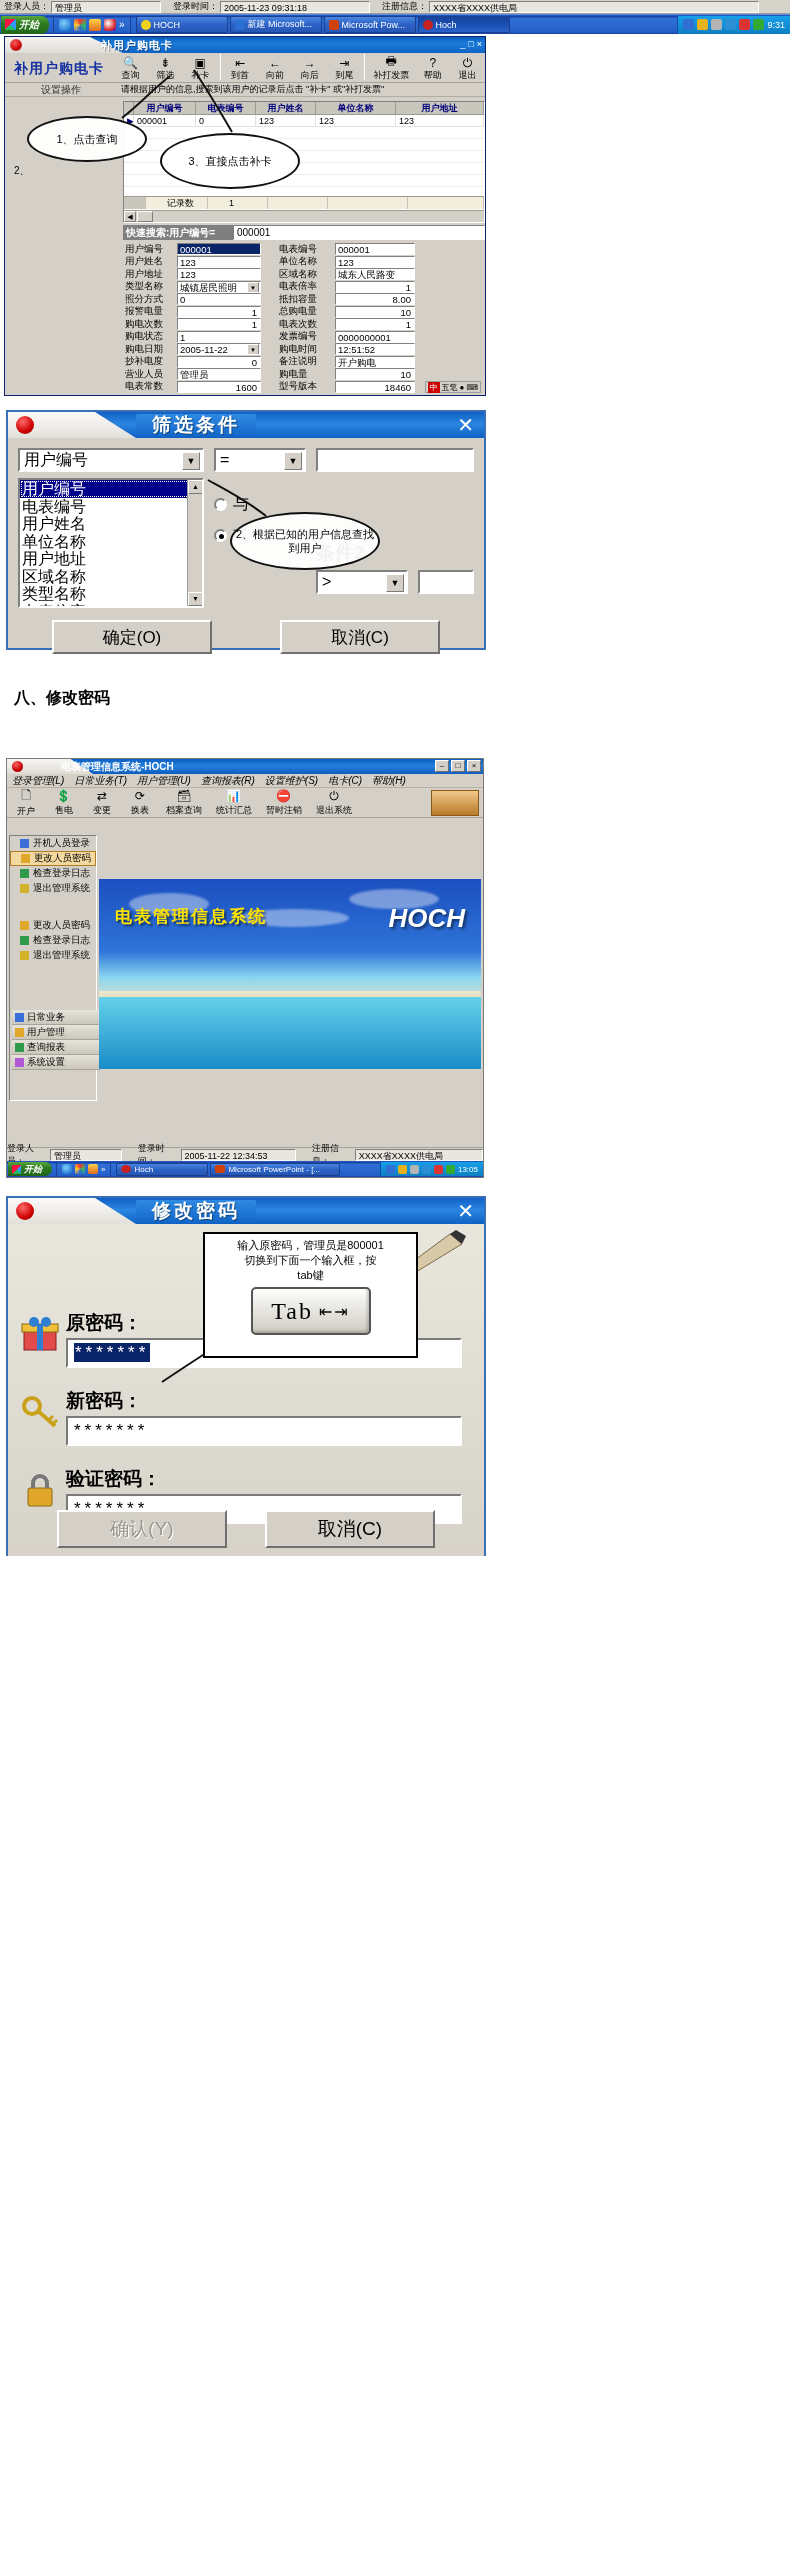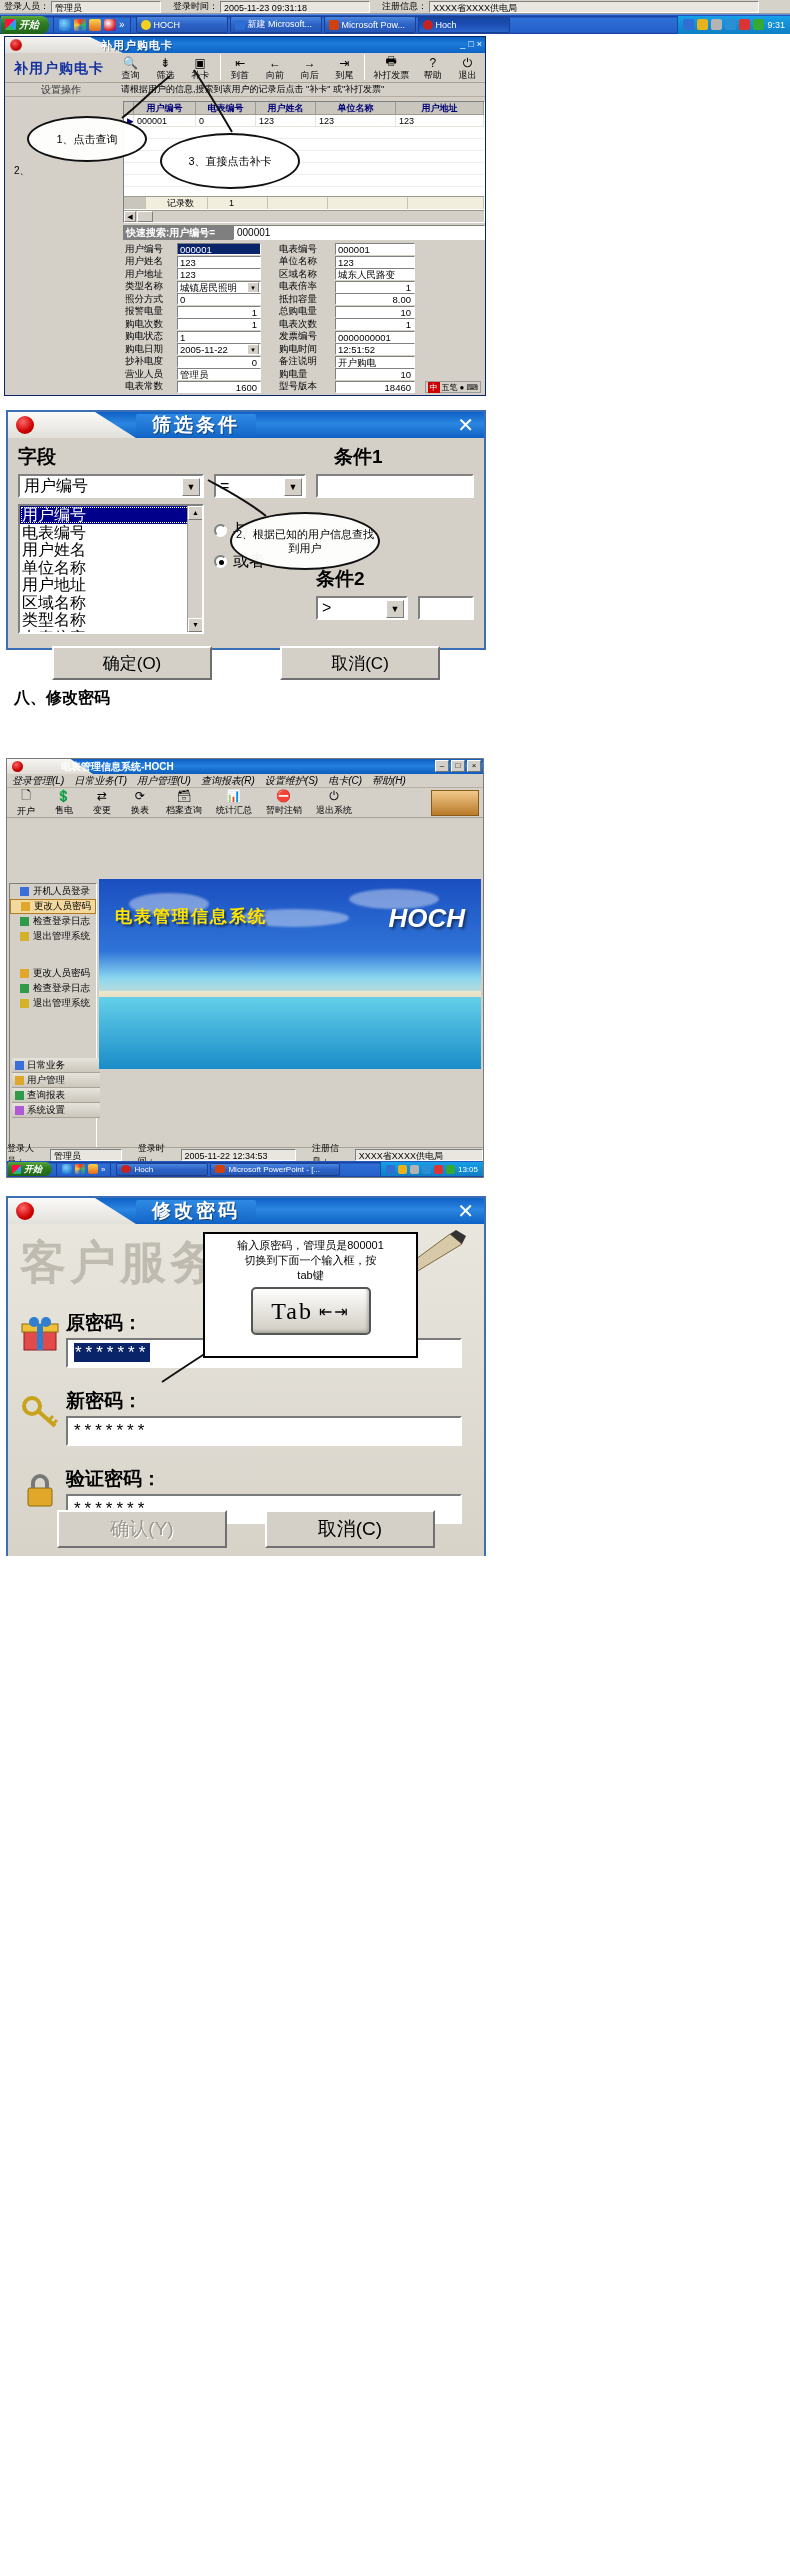--- a/index.html
+++ b/index.html
@@ -270,21 +270,21 @@
                    background:linear-gradient(#64d0ea,#1a8cc8);}
   .s3-banner .sand{ position:absolute; left:0; bottom:32%; width:100%; height:9%;
                     background:linear-gradient(#efe8cd,#d9ceac);}
   .s3-banner .btitle{ position:absolute; left:16px; top:26px; color:#ffe400;
                       font-size:17px; font-weight:bold; letter-spacing:2px;
                       text-shadow:2px 2px 2px #00000088;}
   .s3-banner .bhoch{ position:absolute; right:16px; top:24px; color:#fff;
                      font-size:26px; font-weight:bold; font-style:italic;
                      text-shadow:2px 2px 3px #00000088;}
   .s3-sidebar{ position:absolute; left:2px; top:76px; width:88px; height:266px;
-               background:#d4d0c8; border:1px solid; border-color:#808080 #fff #fff #808080;margin-top:48px;}
+               background:#d4d0c8; border:1px solid; border-color:#808080 #fff #fff #808080;}
   .s3-group{ height:15px; display:flex; align-items:center; gap:3px; font-size:9.5px;
              background:linear-gradient(#e6e3db,#cbc7bc); border-bottom:1px solid #a9a296;
              padding-left:3px;}
   .s3-item{ height:15px; display:flex; align-items:center; gap:4px; font-size:9.5px;
             padding-left:10px;}
   .s3-item.selbox{ background:#f3d9a0; border:1px solid #b07c22; color:#000;}
   .s3-bottomgroups{ position:absolute; left:2px; bottom:30px; width:88px;}
   .s3-status{ position:absolute; left:0; bottom:16px; width:100%; height:14px;
               display:flex; align-items:center; font-size:9px; background:#d5d2c9;
               border-top:1px solid #a9a296;}
@@ -609,24 +609,20 @@
   <div style="position:absolute;left:14px;top:164px;font-size:10px;color:#000">2、</div>
 
   <div class="shot2">
     <div class="dlg-title">
       <div class="tabtop"></div>
       <div class="dlg-logo"></div>
       <div class="dlg-caption">筛选条件</div>
       <div class="dlg-close">✕</div>
     </div>
     <div class="dlg-body">
-      <div class="hdr-row">
-        <div class="hdr-field">字段</div>
-        <div class="hdr-cond">条件1</div>
-      </div>
 
       <div style="display:flex; gap:10px; margin-top:4px;">
         <div class="sel-combo">
           <span>用户编号</span>
           <span class="arrow">▼</span>
         </div>
         <div class="sel-combo op-combo">
           <span>=</span>
           <span class="arrow">▼</span>
         </div>
@@ -856,21 +852,20 @@
 
   <div class="shot4">
     <div class="dlg-title">
       <div class="tabtop"></div>
       <div class="dlg-logo"></div>
       <div class="dlg-caption">修改密码</div>
       <div class="dlg-close">✕</div>
     </div>
 
     <div class="s4-body">
-      <div class="ghost">客户服务</div>
 
       <svg style="position:absolute;right:14px;top:4px;width:70px;height:44px" viewBox="0 0 70 44">
         <path d="M4 40 L50 6 L62 16 L16 44 Z" fill="#d8c9a8" stroke="#7a6a45"></path>
         <path d="M50 6 L62 16 L66 8 L56 2 Z" fill="#333"></path>
       </svg>
 
       <div style="height:76px"></div>
 
       <div style="position:relative">
         <svg class="s4-icon" style="left:0; top:4px;" viewBox="0 0 40 40">

